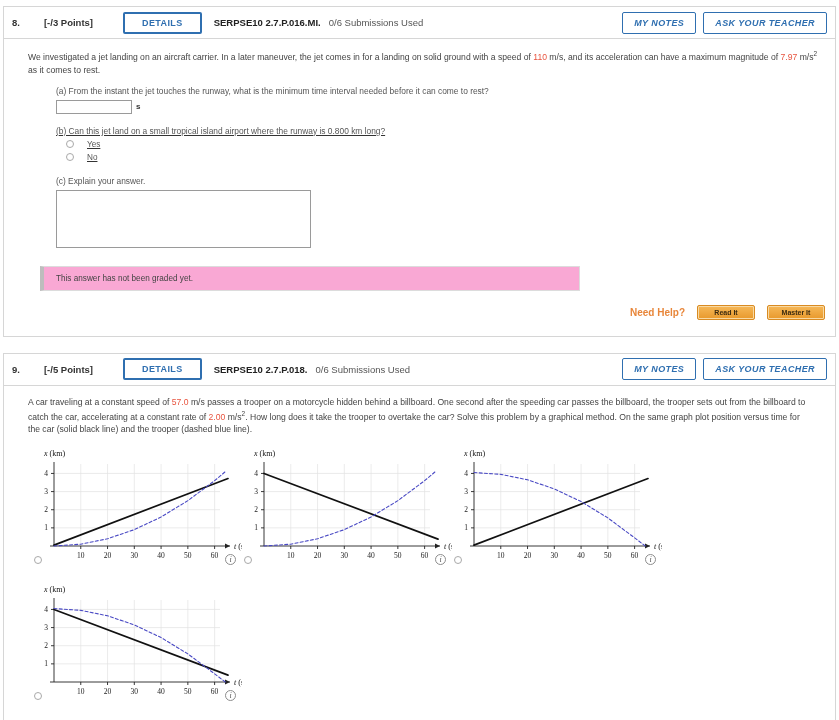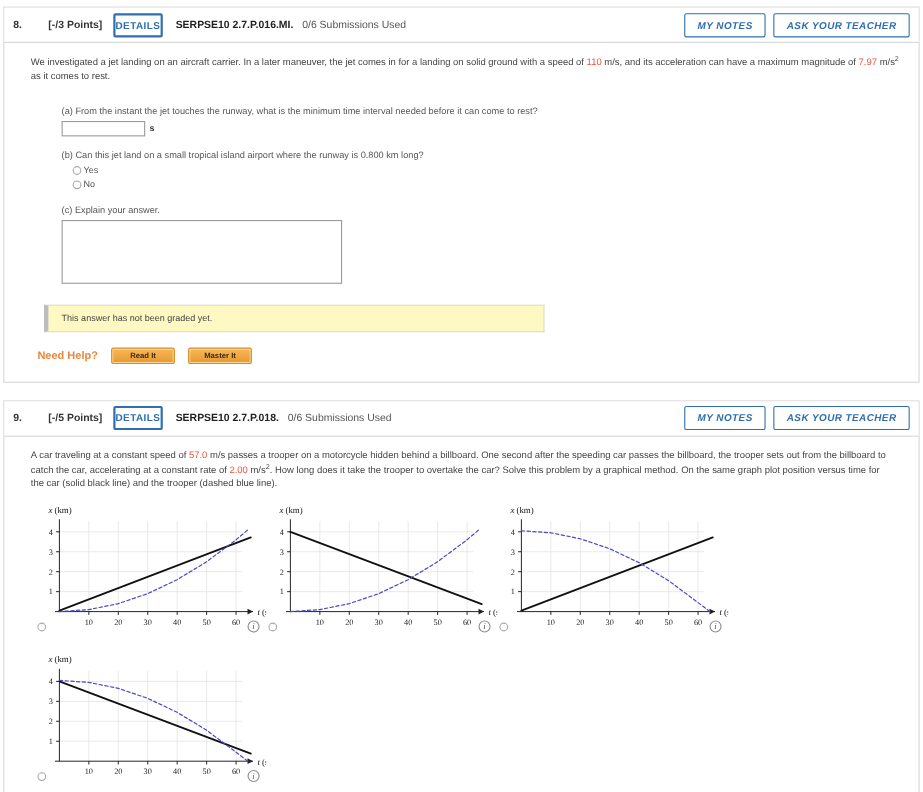--- a/index.html
+++ b/index.html
@@ -42,24 +42,25 @@
     margin-right: 10px;
     padding-left: 20px;
   }
   .btn-details {
     border: 2px solid #2f6fb0;
     color: #2f6fb0;
     background: #fff;
     font-size: 9px;
     font-weight: bold;
     letter-spacing: .4px;
-    padding: 4px 0;
+    padding: 4px 17px;
     border-radius: 2px;
     cursor: pointer;
     font-family: "Liberation Sans", sans-serif;
+    margin-left: 20px;
   }
   .q-code {
     font-size: 9.5px;
     font-weight: bold;
     color: #222;
     margin-left: 12px;
     white-space: nowrap;
   }
   .q-subs {
     font-size: 9.5px;
@@ -94,40 +95,40 @@
     font-size: 8.6px;
     line-height: 1.5;
     color: #444;
     margin: 2px 0 8px 0;
   }
   .hl { color: #e8543f; }
   sup { font-size: 6.5px; vertical-align: super; }
 
   .part {
     margin-left: 28px;
-    margin-top: 20px;
+    margin-top: 9px;
   }
   .part-label {
     font-size: 8.4px;
     color: #555;
     margin-bottom: 4px;
   }
   .ans-row { display: flex; align-items: center; gap: 4px; }
   .ans-input {
     width: 76px; height: 14px;
     border: 1px solid #9a9a9a;
     background: #fff;
     font-size: 8px;
     padding: 1px 3px;
     font-family: "Liberation Sans", sans-serif;
   }
   .unit { font-size: 8px; font-weight: bold; color: #333; }
 
   .radio-row {
-    display: flex; align-items: flex-end; gap: 2px;
+    display: flex; align-items: center; gap: 13px;
     margin: 4px 0 0 10px;
   }
   .radio {
     width: 8px; height: 8px;
     border: 1px solid #a9a9a9;
     border-radius: 50%;
     background: #fff;
     display: inline-block;
     cursor: pointer;
     flex: none;
@@ -138,32 +139,33 @@
     width: 255px; height: 58px;
     border: 1px solid #9a9a9a;
     background: #fff;
     resize: none;
     font-family: "Liberation Sans", sans-serif;
     font-size: 8px;
   }
 
   .graded-note {
     margin: 14px 0 0 12px;
-    width: 455px;
+    width: 540px;
     border: 1px solid #dcdcdc;
     border-left: 4px solid #bdbdbd;
-    background: #fef9c3;
+    background: #f9a8d4;
     font-size: 8.2px;
     color: #444;
     padding: 7px 12px 7px 12px;
   }
 
   .need-help {
     display: flex; align-items: center; gap: 12px;
     margin: 14px 0 6px 6px;
+    justify-content: flex-end;
   }
   .need-help-label {
     color: #e8863a;
     font-weight: bold;
     font-size: 10px;
   }
   .btn-help {
     background: linear-gradient(#f6b858, #e8992c);
     border: 1px solid #d98b22;
     border-radius: 2px;
@@ -233,21 +235,21 @@
       </div>
 
       <div class="part">
         <div class="part-label">(a) From the instant the jet touches the runway, what is the minimum time interval needed before it can come to rest?</div>
         <div class="ans-row">
           <input class="ans-input" type="text" value="" style="">
           <span class="unit">s</span>
         </div>
       </div>
 
-      <div class="part" style="margin-top:12px;">
+      <div class="part" style="margin-top:12px;text-decoration:underline;">
         <div class="part-label">(b) Can this jet land on a small tropical island airport where the runway is 0.800 km long?</div>
         <div class="radio-row">
           <span class="radio"></span>
           <span class="radio-label">Yes</span>
         </div>
         <div class="radio-row">
           <span class="radio"></span>
           <span class="radio-label">No</span>
         </div>
       </div>

